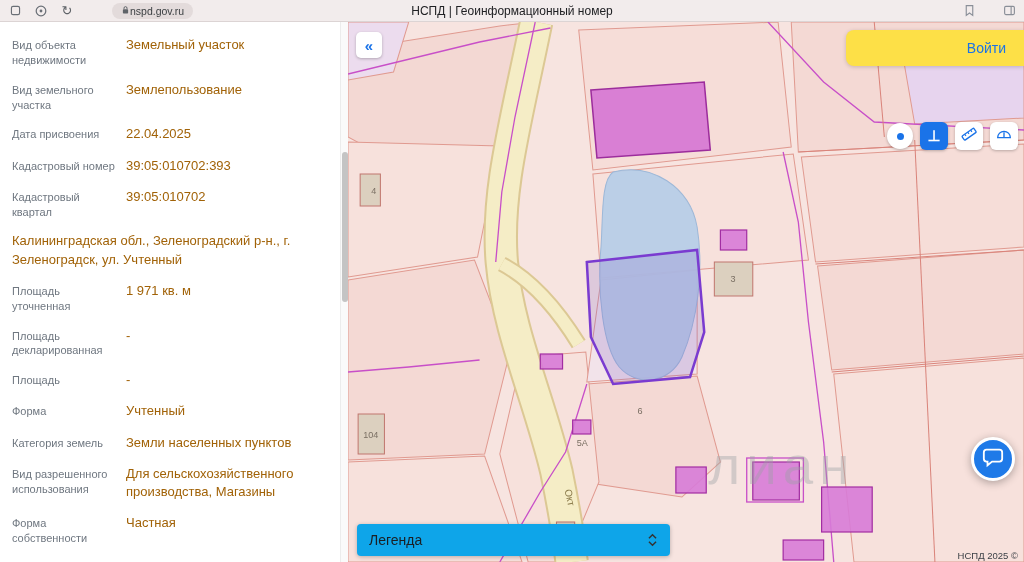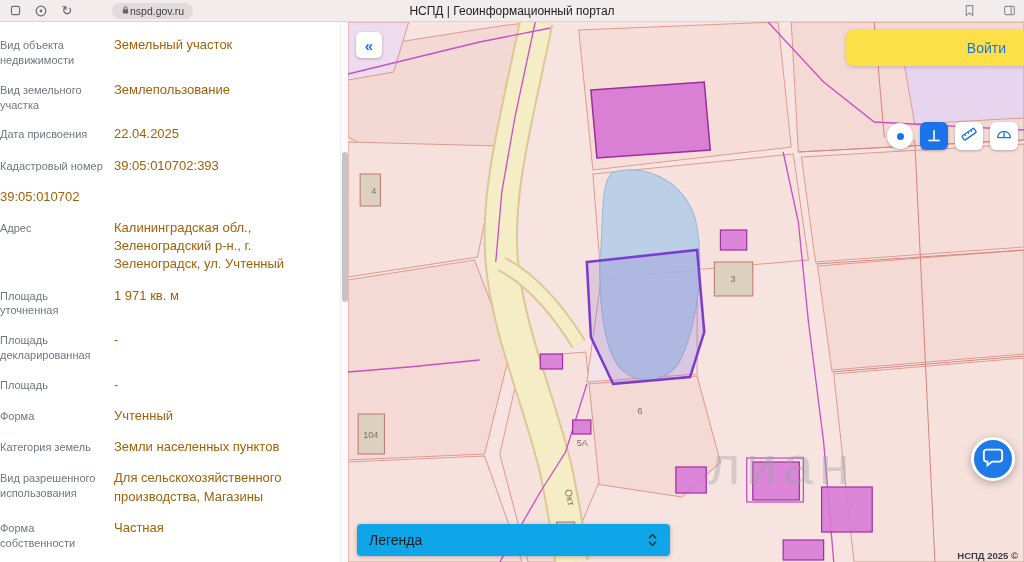--- a/index.html
+++ b/index.html
@@ -22,21 +22,21 @@
   .tab-title{
     position:absolute; left:50%; top:50%; transform:translate(-50%,-50%);
     font-size:12px; color:#202124; white-space:nowrap;
   }
   .chrome-right{ margin-left:auto; display:flex; align-items:center; gap:26px; }
 
   
   .content{ display:flex; height:540px; }
 
   
-  .panel{ position:relative; width:348px; background:#fff; padding:14px 14px 0 0; overflow:hidden; }
+  .panel{ position:relative; width:348px; background:#fff; padding:14px 14px 0 12px; overflow:hidden; }
   .fields .row{ display:flex; margin-bottom:13px; }
   .fields .label{ flex:0 0 106px; margin-right:8px; font-size:11px; color:#6f7780; line-height:1.35; padding-top:2px; }
   .fields .value{ flex:1; font-size:13px; color:#a16207; line-height:1.4; }
   .panel-scrollbar{ position:absolute; top:0; right:0; width:8px; height:100%; background:#fafafa; border-left:1px solid #ececec; }
   .panel-scrollbar .thumb{ position:absolute; top:130px; left:1px; width:6px; height:150px; background:#c4c4c4; border-radius:3px; }
 
   
   .map{ position:relative; flex:1; background:#f7e4e0; overflow:hidden; }
   .map-svg{ position:absolute; inset:0; width:100%; height:100%; display:block; }
 
@@ -65,21 +65,21 @@
     display:flex; align-items:center; justify-content:center; cursor:pointer;
   }
 
   .legend-bar{
     position:absolute; left:9px; bottom:6px; width:313px; height:32px; background:#0ea5e9; border-radius:4px;
     box-shadow:0 1px 4px rgba(0,0,0,.25); display:flex; align-items:center; padding:0 12px; cursor:pointer;
   }
   .legend-label{ font-size:14px; color:#1b1f24; }
   .legend-toggle{ margin-left:auto; display:flex; align-items:center; }
 
-  .map-copyright{ position:absolute; right:6px; bottom:1px; font-size:9.5px; color:#3a3f45;font-weight:bold; }
+  .map-copyright{ position:absolute; right:6px; bottom:1px; font-size:9.5px; color:#3a3f45; }
 </style>
 </head>
 <body>
 
 <div class="page">
 
   <div class="browser-bar">
     <span class="chrome-icon">
       <svg viewBox="0 0 16 16" width="13" height="13">
           <rect x="3" y="3" width="10" height="10" rx="2" fill="none" stroke="#6a6f76" stroke-width="1.4"></rect>
@@ -96,21 +96,21 @@
     <div class="url-pill">
       <span>
         <svg viewBox="0 0 12 12" width="9" height="10">
             <rect x="2.5" y="5" width="7" height="5.5" rx="1" fill="#5f6368"></rect>
             <path d="M4 5V3.5a2 2 0 0 1 4 0V5" fill="none" stroke="#5f6368" stroke-width="1.3"></path>
           </svg>
       </span>
       <span>nspd.gov.ru</span>
     </div>
 
-    <div class="tab-title">НСПД | Геоинформационный портал</div>
+    <div class="tab-title">НСПД | Геоинформационный номер</div>
 
     <div class="chrome-right">
       <span class="chrome-icon">
         <svg viewBox="0 0 16 16" width="13" height="13">
             <path d="M4 2h8v12l-4-3-4 3z" fill="none" stroke="#8a8f98" stroke-width="1.4"></path>
           </svg>
       </span>
       <span class="chrome-icon">
         <svg viewBox="0 0 16 16" width="13" height="13">
             <rect x="2" y="3" width="12" height="10" rx="1.5" fill="none" stroke="#8a8f98" stroke-width="1.4"></rect>
@@ -139,25 +139,25 @@
             <div class="label">Дата присвоения</div>
             <div class="value">22.04.2025</div>
           </div>
 
           <div class="row">
             <div class="label">Кадастровый номер</div>
             <div class="value">39:05:010702:393</div>
           </div>
 
           <div class="row">
+            <div class="label">Кадастровый квартал</div>
             <div class="value">39:05:010702</div>
           </div>
 
           <div class="row">
-            <div class="label">Адрес</div>
             <div class="value">Калининградская обл., Зеленоградский р-н., г. Зеленоградск, ул. Учтенный</div>
           </div>
 
           <div class="row">
             <div class="label">Площадь уточненная</div>
             <div class="value">1 971 кв. м</div>
           </div>
 
           <div class="row">
             <div class="label">Площадь декларированная</div>

